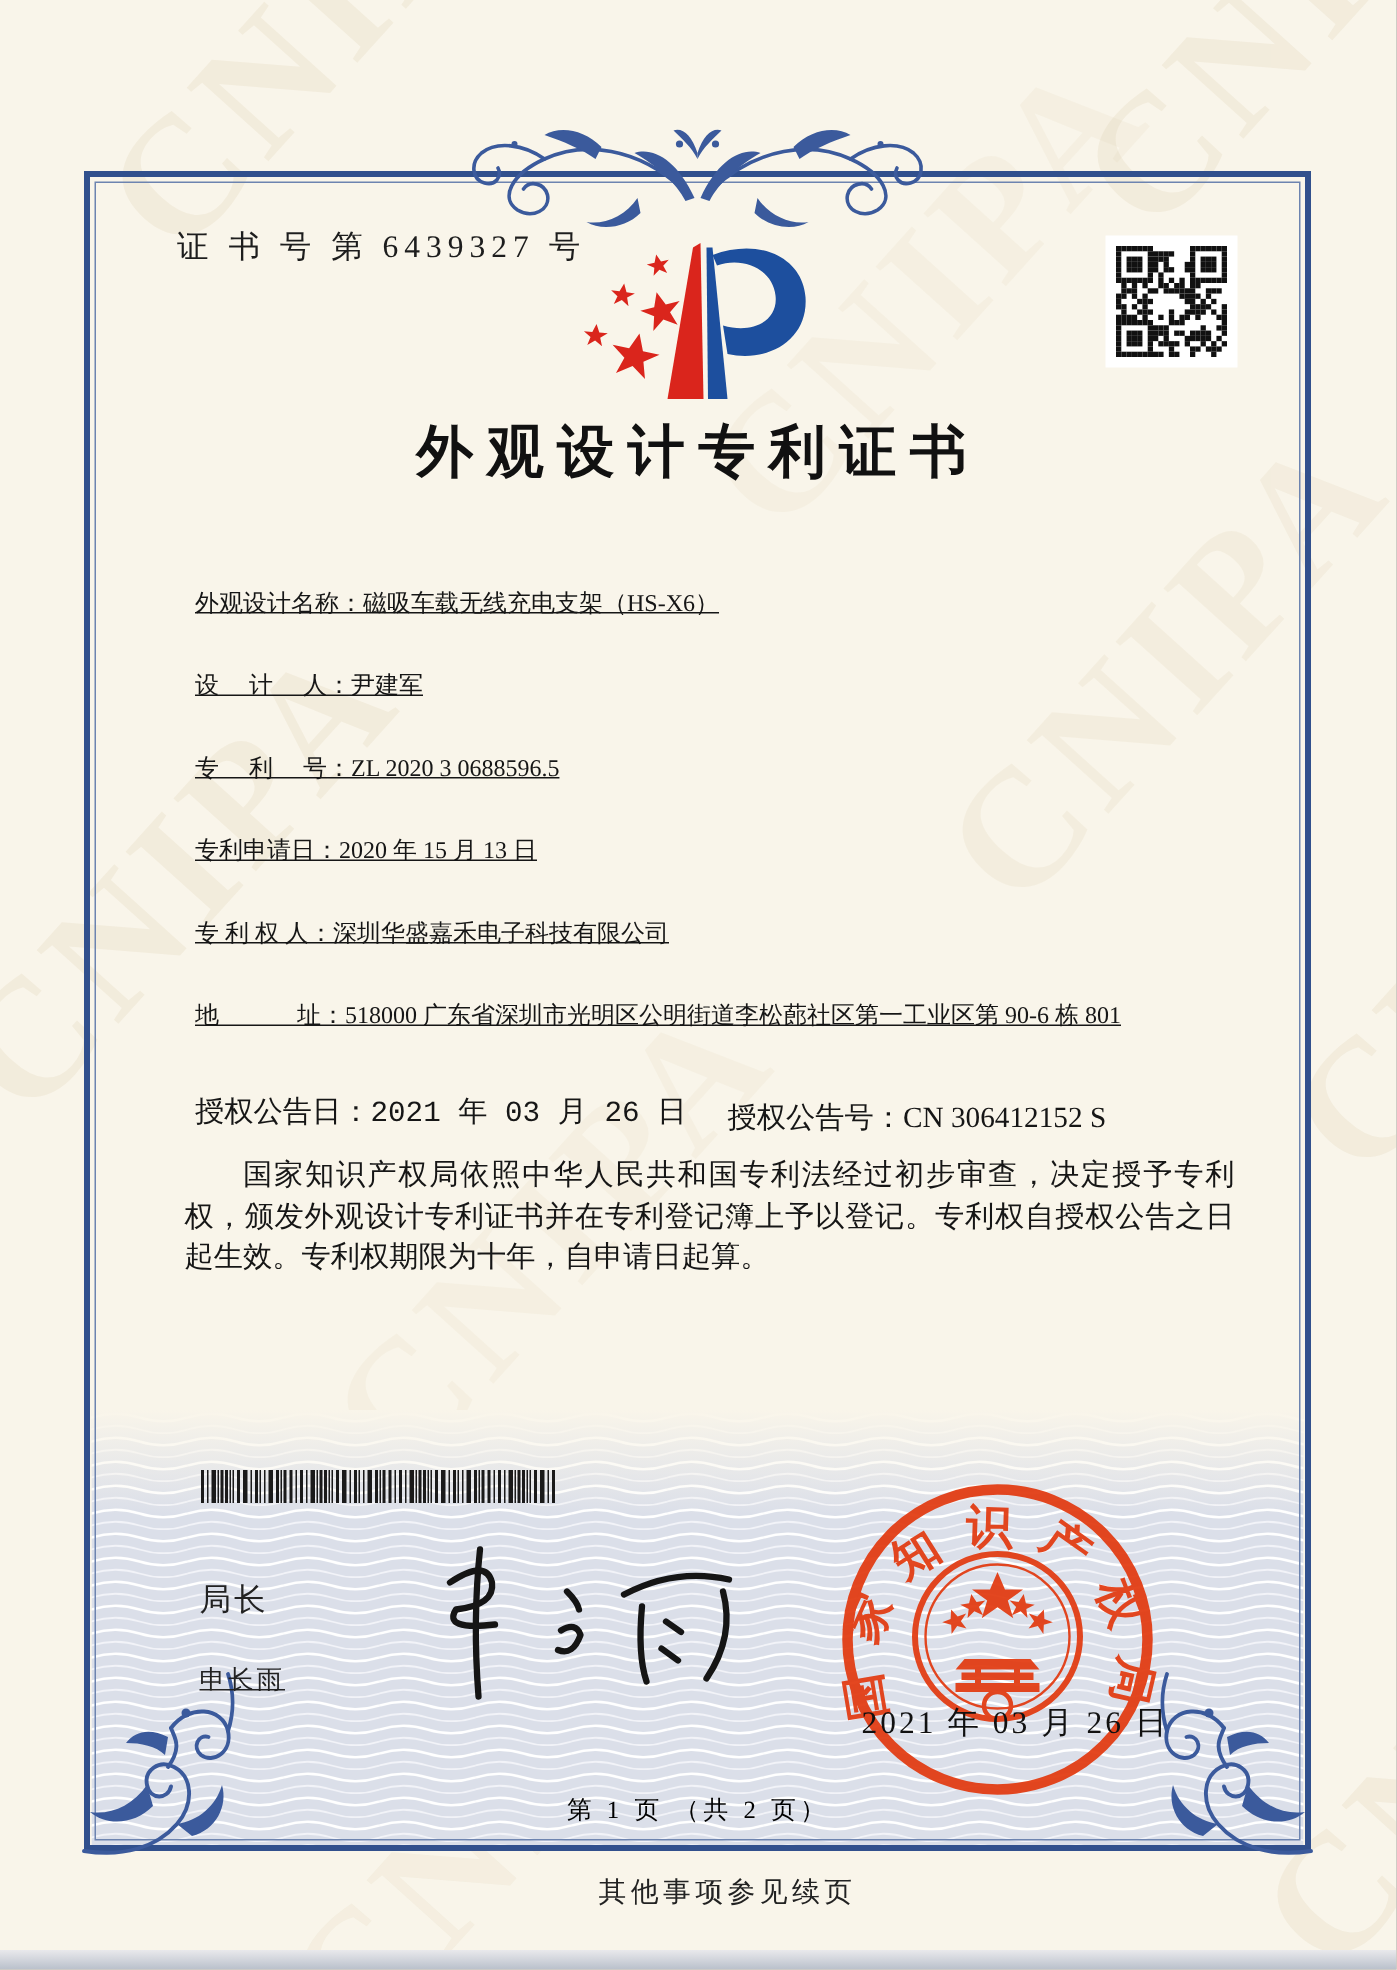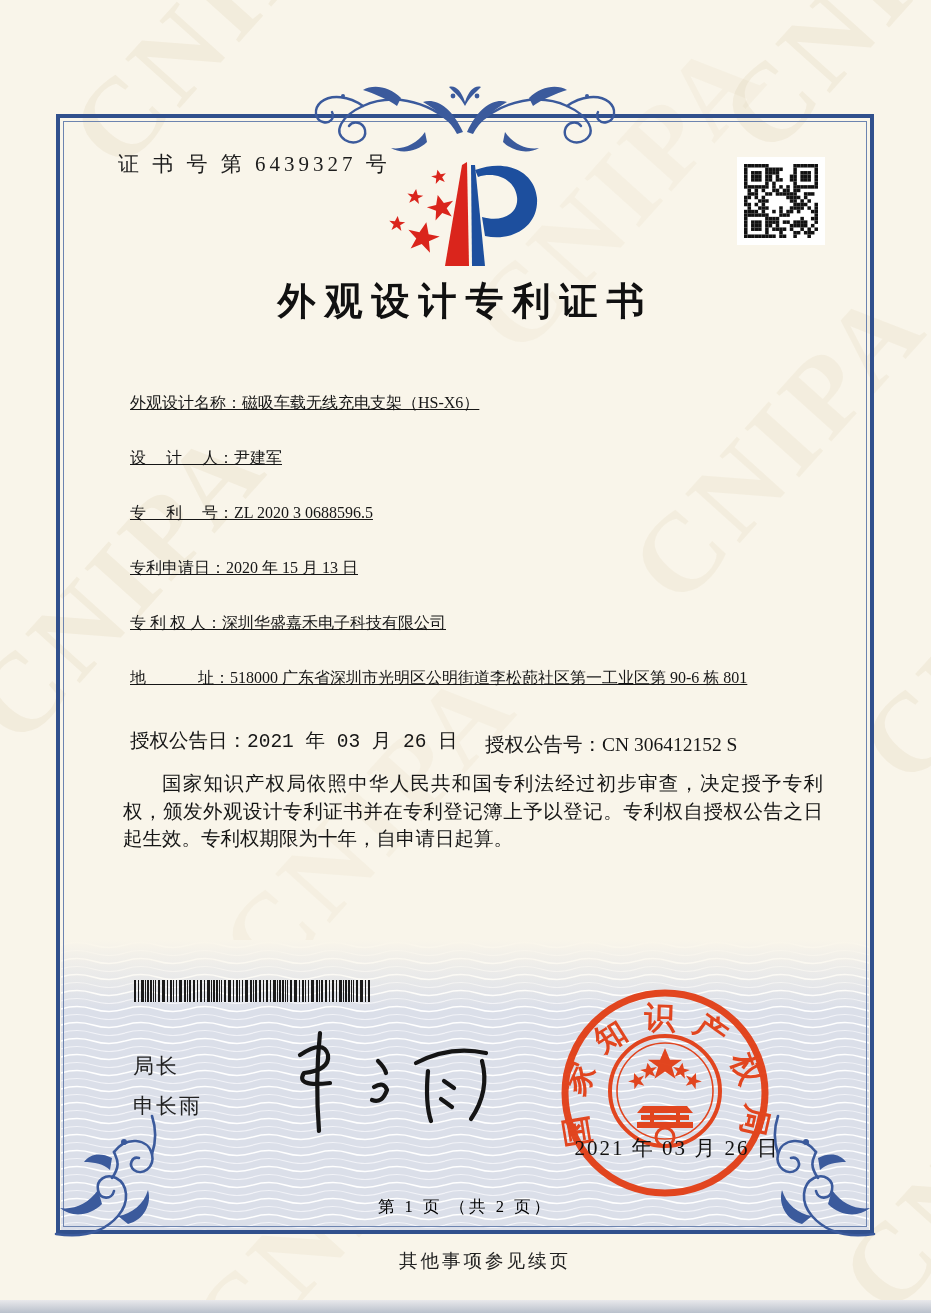--- a/index.html
+++ b/index.html
@@ -58,21 +58,21 @@
   .body-text p{ text-indent:2em; }
   
   .waveband{ position:absolute; left:61px; top:940px; z-index:1; }
   .wave-fade{ position:absolute; left:61px; top:940px; width:808px; height:70px;
     background:linear-gradient(#f9f5ea, rgba(249,245,234,0)); z-index:2; }
   
   .barcode{ position:absolute; left:134px; top:980px; z-index:5; }
   .director-block{ position:absolute; left:133px; top:1052px; z-index:5;
     font-family:"Liberation Sans","DejaVu Sans",sans-serif; color:#222; }
   .director-title{ font-size:21px; letter-spacing:2px; }
-  .director-name{ font-size:21px; letter-spacing:2px; margin-top:12px; }
+  .director-name{ font-size:17px; letter-spacing:2px; margin-top:28px;text-decoration:underline; }
   .signature{ position:absolute; left:278px; top:1025px; z-index:6; }
   .seal{ position:absolute; left:553px; top:985px; z-index:5; opacity:.93; }
   .seal-date{
     position:absolute; left:572px; top:1134px; width:210px; text-align:center;
     font-size:21px; letter-spacing:2px; color:#111; z-index:6;
   }
   .page-no{ position:absolute; left:0; top:1196px; width:100%; text-align:center;
     font-size:16.5px; letter-spacing:3px; color:#000000; z-index:5; }
   .cont-note{ position:absolute; left:0; top:1248px; width:100%; text-align:center;
     font-size:18.5px; letter-spacing:3px; color:#222; z-index:5;padding-left:39px; }

